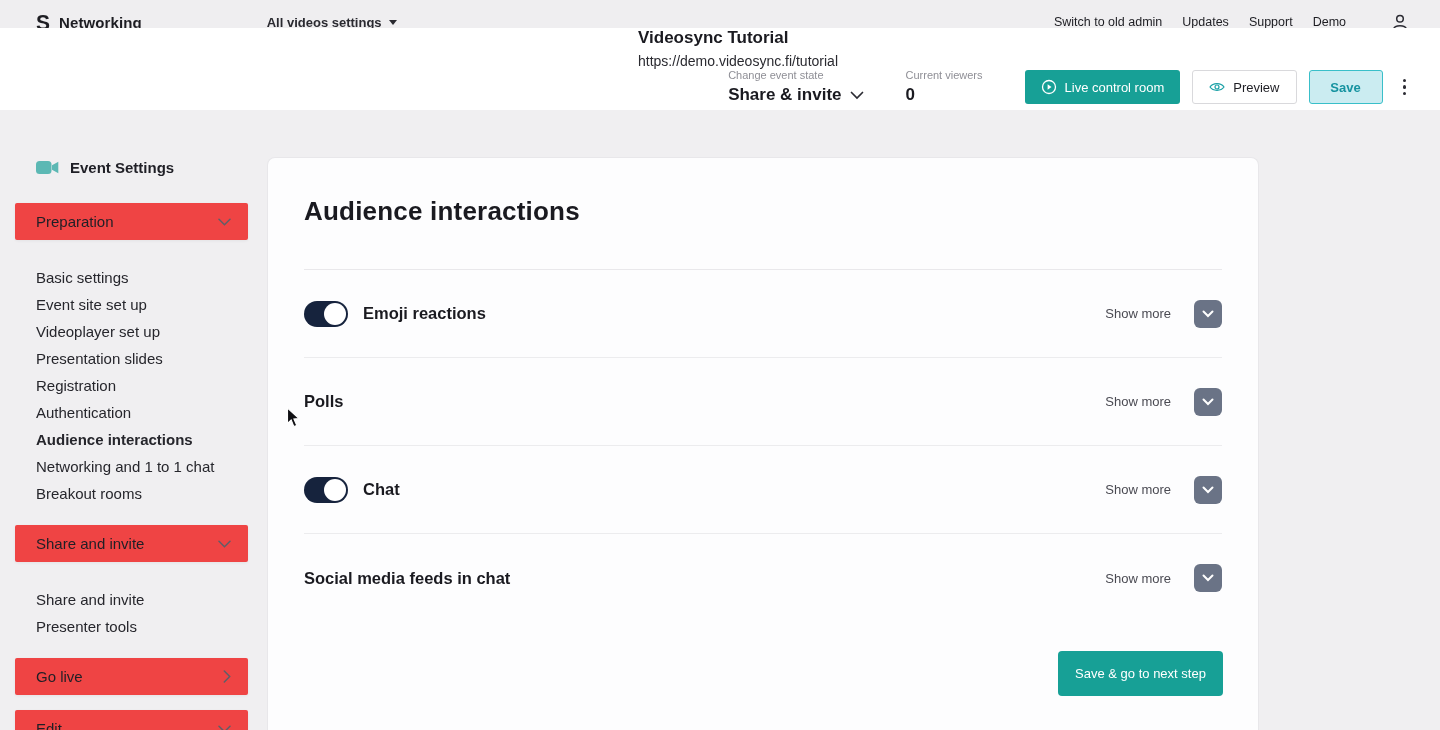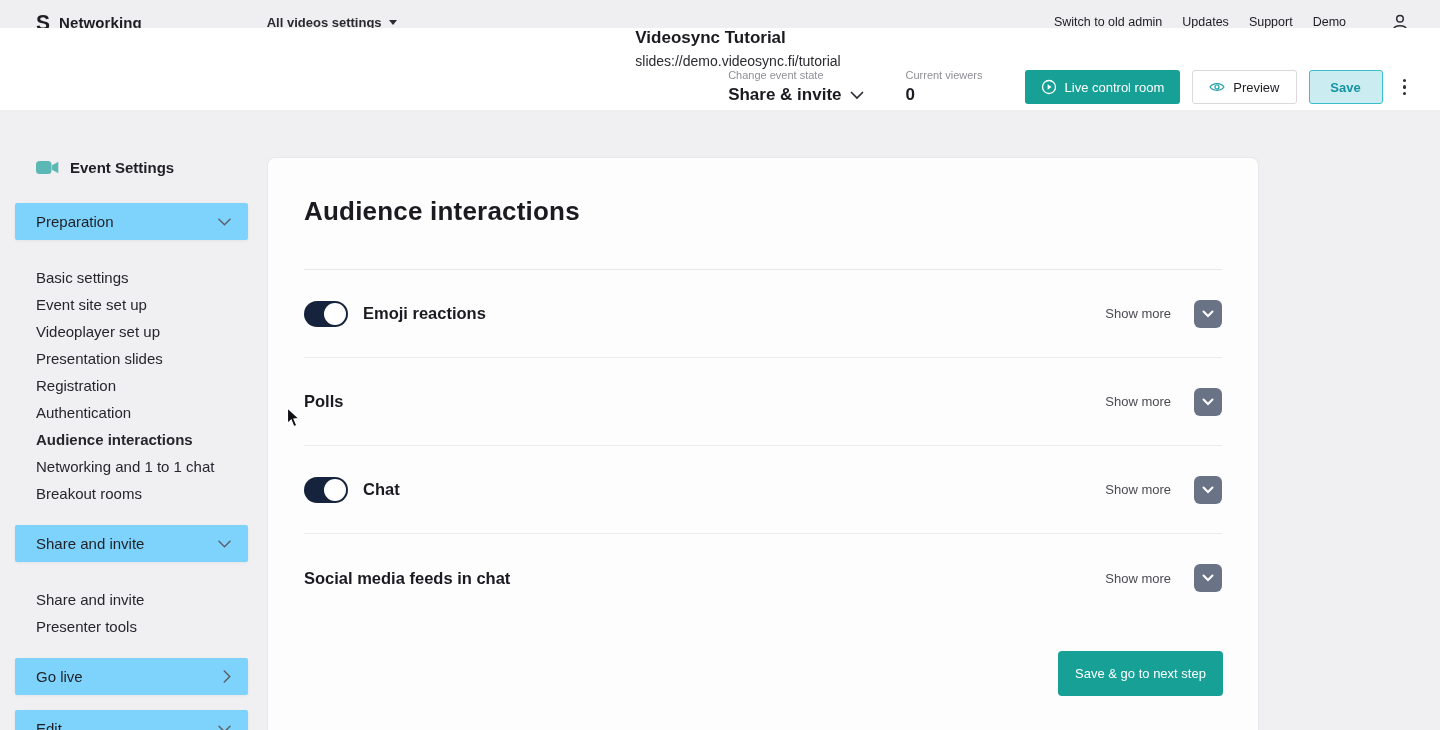--- a/index.html
+++ b/index.html
@@ -43,21 +43,21 @@
   .btn-preview { background:#fff; border:1px solid #d9d9dc; color:#1e1e24; font-size:13px; height:34px; padding:0 16px; margin-right:12px; }
   .btn-save { background:#cbecf1; border:1px solid #39bfc9; color:#1693a0; font-size:13px; font-weight:600; height:34px; width:74px; margin-right:16px; }
   .kebab { display:flex; flex-direction:column; gap:3px; cursor:pointer; padding:4px; }
   .kebab i { width:3.5px; height:3.5px; border-radius:50%; background:#2b2b33; }
 
   
   .sidebar { position:absolute; left:0; top:126px; width:263px; height:604px; }
   .side-title { position:absolute; top:33px; left:36px; display:flex; align-items:center; gap:11px; }
   .side-title-text { font-size:15px; font-weight:700; color:#1f1f26; }
   .side-card {
-    position:absolute; left:15px; width:233px; height:37px; background:#7dd3fc;
+    position:absolute; left:15px; width:233px; height:37px; background:#ef4444;
     border-radius:2px; box-shadow:0 1px 3px rgba(40,40,50,.06);
     display:flex; align-items:center; justify-content:space-between;
     padding:0 17px 0 21px; cursor:pointer;
   }
   .side-card span { font-size:15px; color:#1f1f26; }
   .card-prep { top:77px; }
   .card-share { top:399px; }
   .card-golive { top:532px; }
   .card-edit { top:584px; }
   .side-list { position:absolute; left:36px; }
@@ -121,21 +121,21 @@
     <svg width="20" height="20" viewBox="0 0 20 20" fill="none" stroke="#2b2b33" stroke-width="1.5" stroke-linecap="round">
       <circle cx="10" cy="6.7" r="3.3"></circle>
       <path d="M3.6 17.2 C4.6 12.6 15.4 12.6 16.4 17.2"></path>
     </svg>
   </div>
 </div>
 
 <div class="event-header">
   <div class="event-id">
     <div class="event-title">Videosync Tutorial</div>
-    <div class="event-url">slides://demo.videosync.fi/tutorial</div>
+    <div class="event-url">https://demo.videosync.fi/tutorial</div>
   </div>
   <div class="header-right">
     <div class="stat-block">
       <div class="stat-label">Change event state</div>
       <div class="stat-value">
         <span>Share &amp; invite</span>
         <svg width="14" height="9" viewBox="0 0 14 9" fill="none">
             <path d="M1.5 1.5 L7 7 L12.5 1.5" stroke="#2b2b33" stroke-width="1.7" stroke-linecap="round"></path>
           </svg>
       </div>

